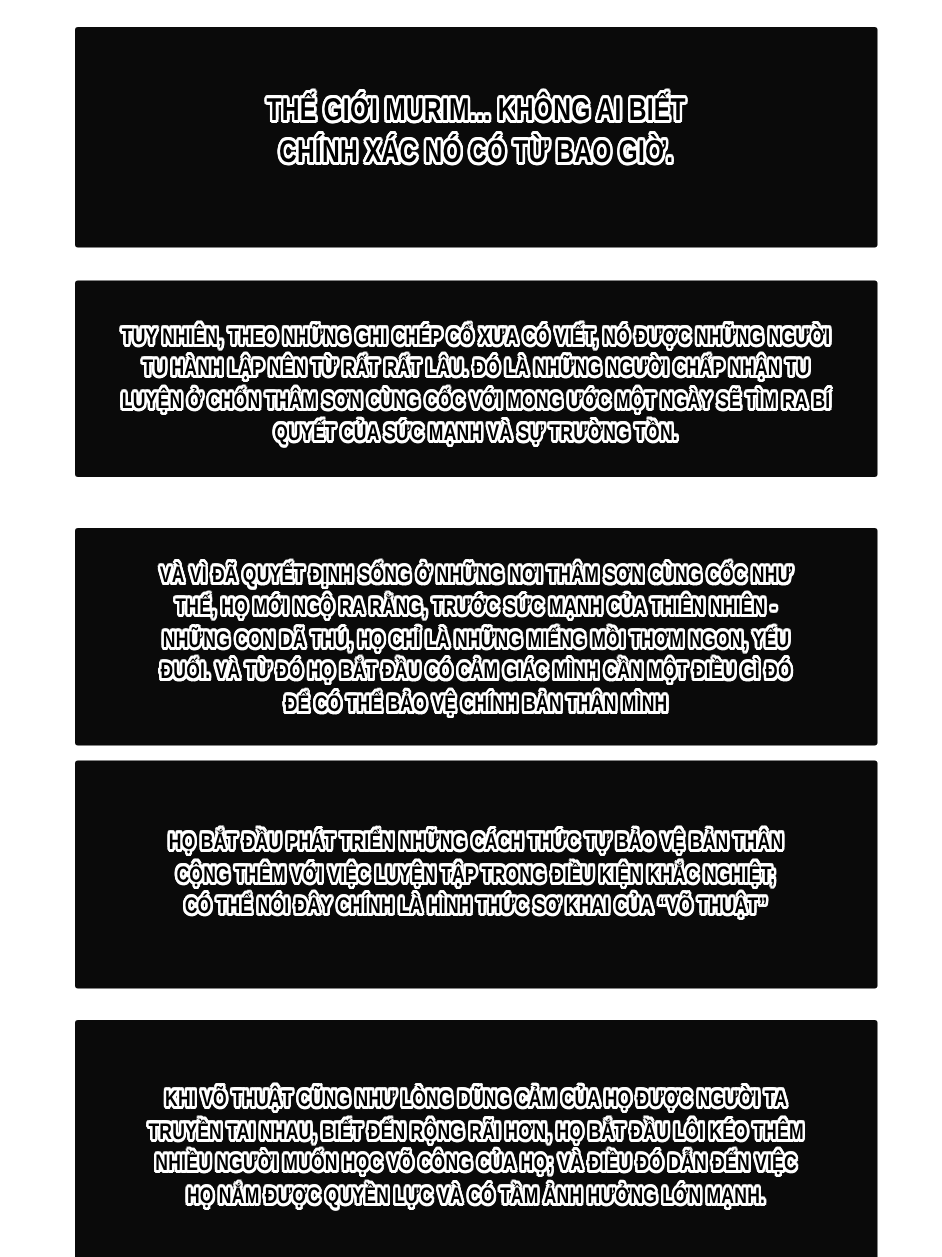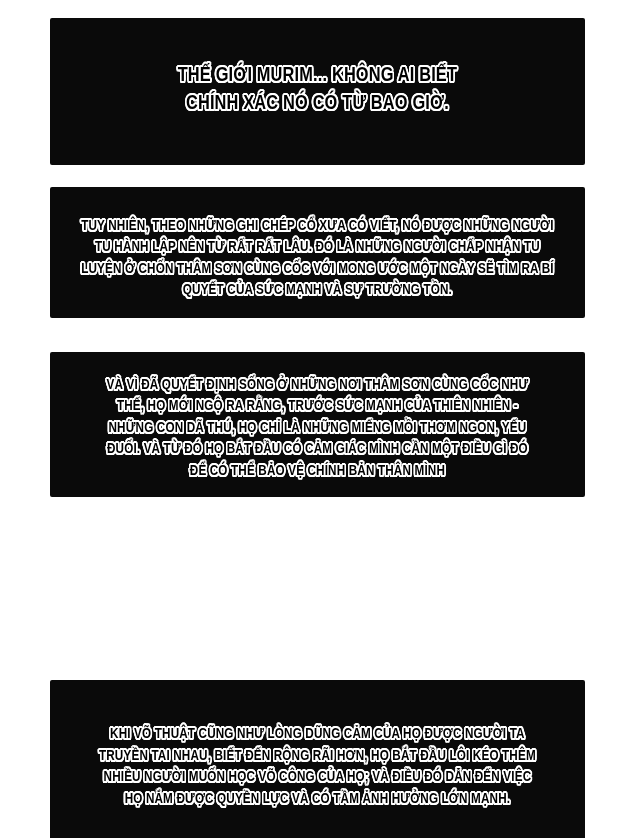--- a/index.html
+++ b/index.html
@@ -86,20 +86,25 @@
   </section>
 
   <section class="panel panel-3">
     <div class="panel-text">VÀ VÌ ĐÃ QUYẾT ĐỊNH SỐNG Ở NHỮNG NƠI THÂM SƠN CÙNG CỐC NHƯ
 THẾ, HỌ MỚI NGỘ RA RẰNG, TRƯỚC SỨC MẠNH CỦA THIÊN NHIÊN -
 NHỮNG CON DÃ THÚ, HỌ CHỈ LÀ NHỮNG MIẾNG MỒI THƠM NGON, YẾU
 ĐUỐI. VÀ TỪ ĐÓ HỌ BẮT ĐẦU CÓ CẢM GIÁC MÌNH CẦN MỘT ĐIỀU GÌ ĐÓ
 ĐỂ CÓ THỂ BẢO VỆ CHÍNH BẢN THÂN MÌNH</div>
   </section>
 
+  <section class="panel panel-4">
+    <div class="panel-text">HỌ BẮT ĐẦU PHÁT TRIỂN NHỮNG CÁCH THỨC TỰ BẢO VỆ BẢN THÂN
+CỘNG THÊM VỚI VIỆC LUYỆN TẬP TRONG ĐIỀU KIỆN KHẮC NGHIỆT;
+CÓ THỂ NÓI ĐÂY CHÍNH LÀ HÌNH THỨC SƠ KHAI CỦA “VÕ THUẬT”</div>
+  </section>
 
   <section class="panel panel-5">
     <div class="panel-text">KHI VÕ THUẬT CŨNG NHƯ LÒNG DŨNG CẢM CỦA HỌ ĐƯỢC NGƯỜI TA
 TRUYỀN TAI NHAU, BIẾT ĐẾN RỘNG RÃI HƠN, HỌ BẮT ĐẦU LÔI KÉO THÊM
 NHIỀU NGƯỜI MUỐN HỌC VÕ CÔNG CỦA HỌ; VÀ ĐIỀU ĐÓ DẪN ĐẾN VIỆC
 HỌ NẮM ĐƯỢC QUYỀN LỰC VÀ CÓ TẦM ẢNH HƯỞNG LỚN MẠNH.</div>
   </section>
 
 </div>
 

